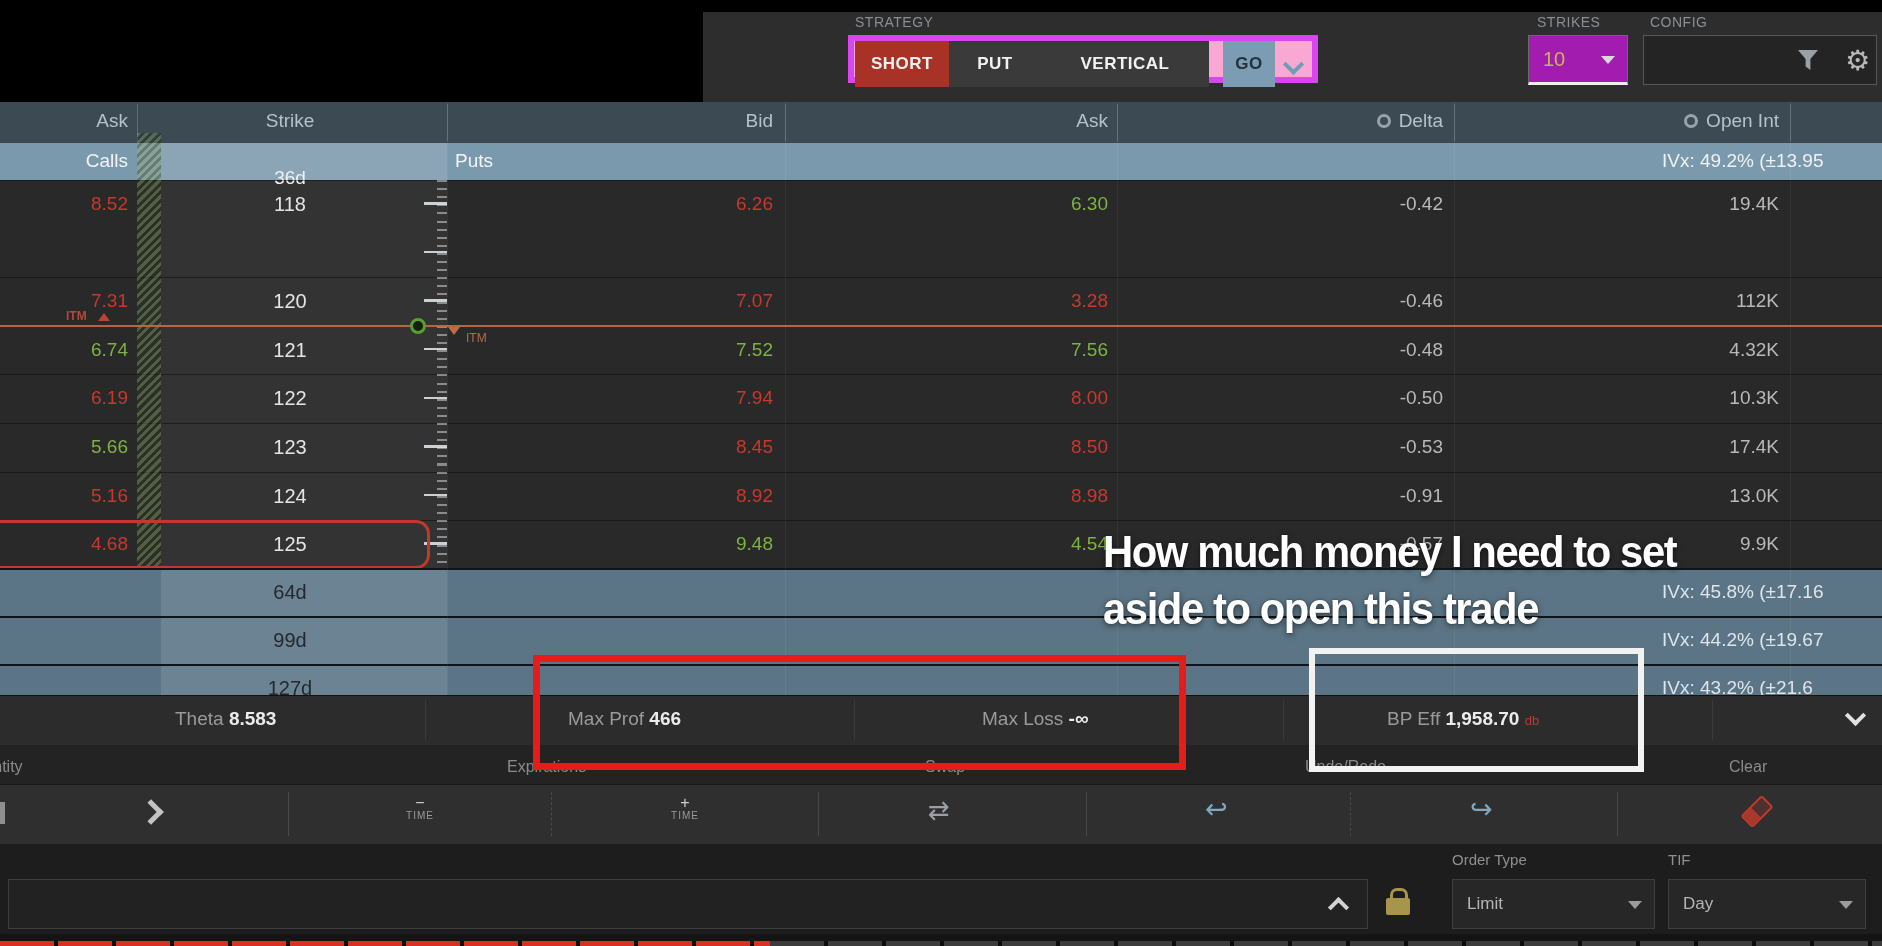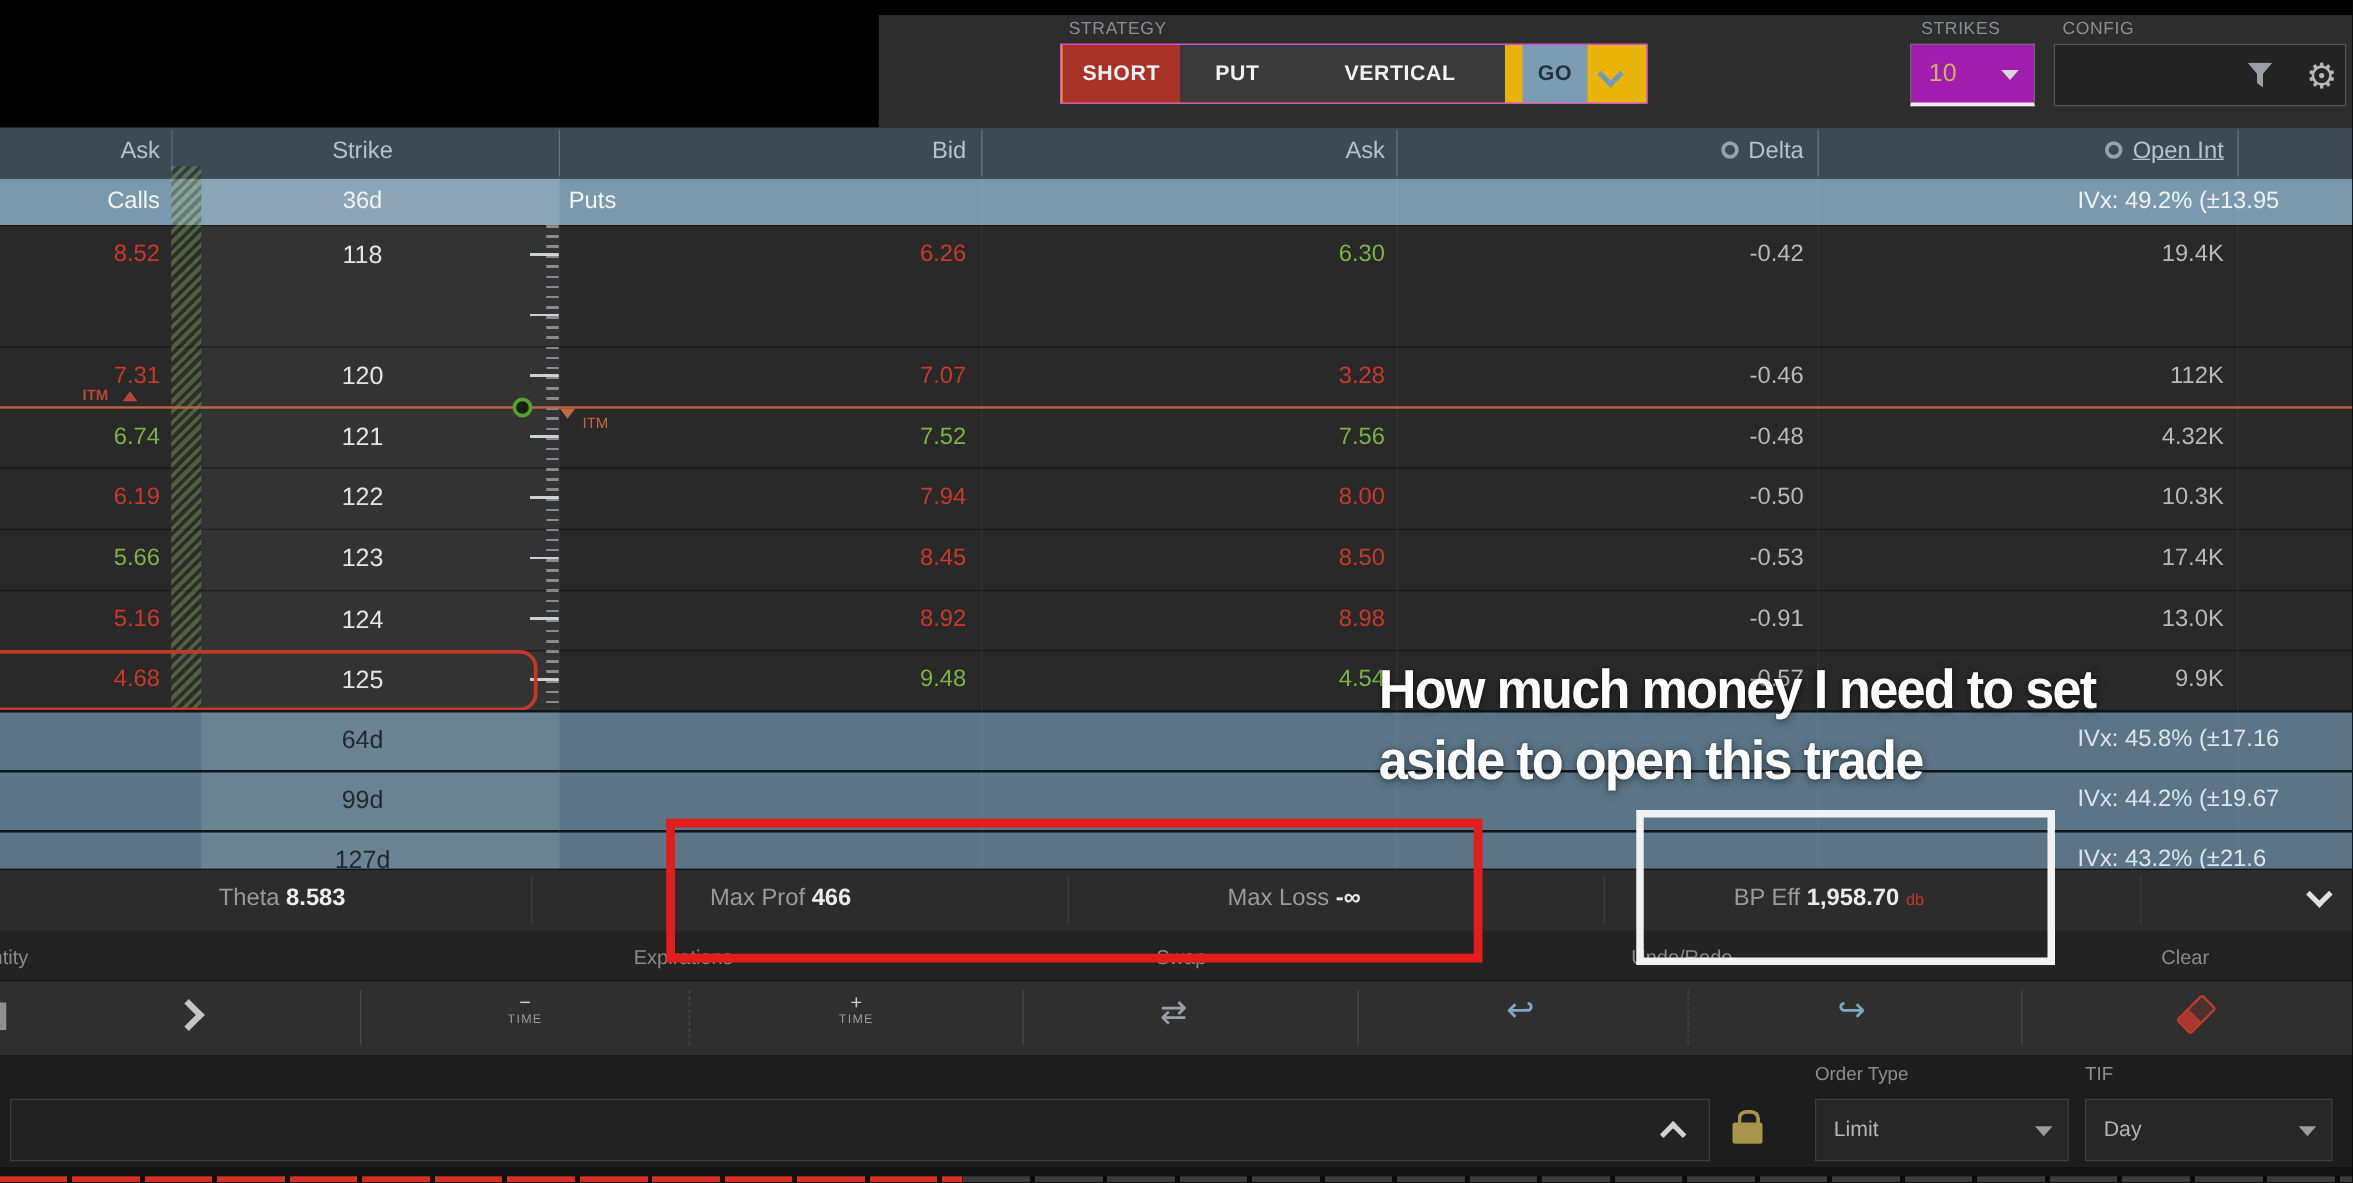--- a/index.html
+++ b/index.html
@@ -3,21 +3,21 @@
 <meta charset="utf-8">
 <style>
   html,body{margin:0;padding:0;background:#000;}
   #screen{position:relative;width:1882px;height:946px;background:#000;overflow:hidden;
           font-family:"Liberation Sans",sans-serif;color:#ddd;}
   .abs{position:absolute;}
 
   
   .toolbar{left:703px;top:12px;width:1179px;height:90px;background:#2d2d2d;}
   .tb-label{position:absolute;font-size:14px;color:#8a8f93;letter-spacing:.5px;}
-  .strat-group{left:848px;top:35px;width:470px;height:48px;background:#eab308;border:1px solid #d946ef;box-sizing:border-box;}
+  .strat-group{left:848px;top:35px;width:470px;height:48px;background:#f9a8d4;border:6px solid #d946ef;box-sizing:border-box;}
   .strat-btn{position:absolute;top:0;height:46px;display:flex;align-items:center;justify-content:center;
              font-size:17px;font-weight:bold;color:#f2f2f2;letter-spacing:.5px;}
   .btn-short{left:1px;width:94px;background:#a93226;}
   .btn-put{left:95px;width:92px;background:#3a3a3a;}
   .btn-vertical{left:187px;width:168px;background:#3a3a3a;}
   .btn-go{left:369px;width:52px;background:#7b9cb3;color:#23313a;}
   .strikes-box{left:1528px;top:35px;width:100px;height:50px;background:#a21caf;border:1px solid #6a6a6a;
                border-bottom:3px solid #efefef;box-sizing:border-box;}
   .strikes-val{position:absolute;left:14px;top:12px;font-size:20px;color:#c9b458;}
   .config-box{left:1643px;top:35px;width:234px;height:50px;background:#242424;border:1px solid #565656;box-sizing:border-box;}
@@ -146,35 +146,35 @@
     <div class="abs" style="right:6px;top:8px;font-family:'DejaVu Sans',sans-serif;font-size:28px;color:#b8b8b8;">⚙</div>
   </div>
 
   <div class="abs tablebg"></div>
   <div class="abs hdr-band"></div>
   <div class="hdr-cell" style="left:0;width:128px;text-align:right;">Ask</div>
   <div class="hdr-cell" style="left:161px;width:258px;text-align:center;">Strike</div>
   <div class="hdr-cell" style="left:500px;width:273px;text-align:right;">Bid</div>
   <div class="hdr-cell" style="left:850px;width:258px;text-align:right;">Ask</div>
   <div class="hdr-cell" style="left:1200px;width:243px;text-align:right;"><span class="hdr-circle"></span><span>Delta</span></div>
-  <div class="hdr-cell" style="left:1550px;width:229px;text-align:right;text-decoration:underline;"><span class="hdr-circle"></span><span>Open Int</span></div>
+  <div class="hdr-cell" style="left:1550px;width:229px;text-align:right;"><span class="hdr-circle"></span><span>Open Int</span></div>
 
   <div class="vline-h" style="left:137px;"></div>
   <div class="vline-h" style="left:447px;"></div>
   <div class="vline-h" style="left:785px;"></div>
   <div class="vline-h" style="left:1117px;"></div>
   <div class="vline-h" style="left:1454px;"></div>
   <div class="vline-h" style="left:1790px;"></div>
 
   <div class="abs strikecol"></div>
 
   <div class="abs row36">
     <div class="lite"></div>
     <span class="abs" style="left:0;width:128px;top:7px;text-align:right;font-size:19px;color:#f2f5f7;">Calls</span>
-    <span class="abs" style="left:161px;width:258px;top:7px;text-align:center;font-size:19px;color:#eef2f4;">36d</span>
+    <span class="abs" style="left:161px;width:258px;top:24px;text-align:center;font-size:19px;color:#eef2f4;">36d</span>
     <span class="abs" style="left:455px;top:7px;font-size:19px;color:#f2f5f7;">Puts</span>
     <span class="abs" style="left:1662px;top:7px;font-size:19px;color:#eef2f4;white-space:nowrap;">IVx: 49.2% (±13.95</span>
   </div>
 
   <div class="row" style="top:180px;">
     <span class="cell ca c-red">8.52</span>
     <span class="cell st">118</span>
     <span class="cell bidc c-red">6.26</span>
     <span class="cell askc c-green">6.30</span>
     <span class="cell dl">-0.42</span>

